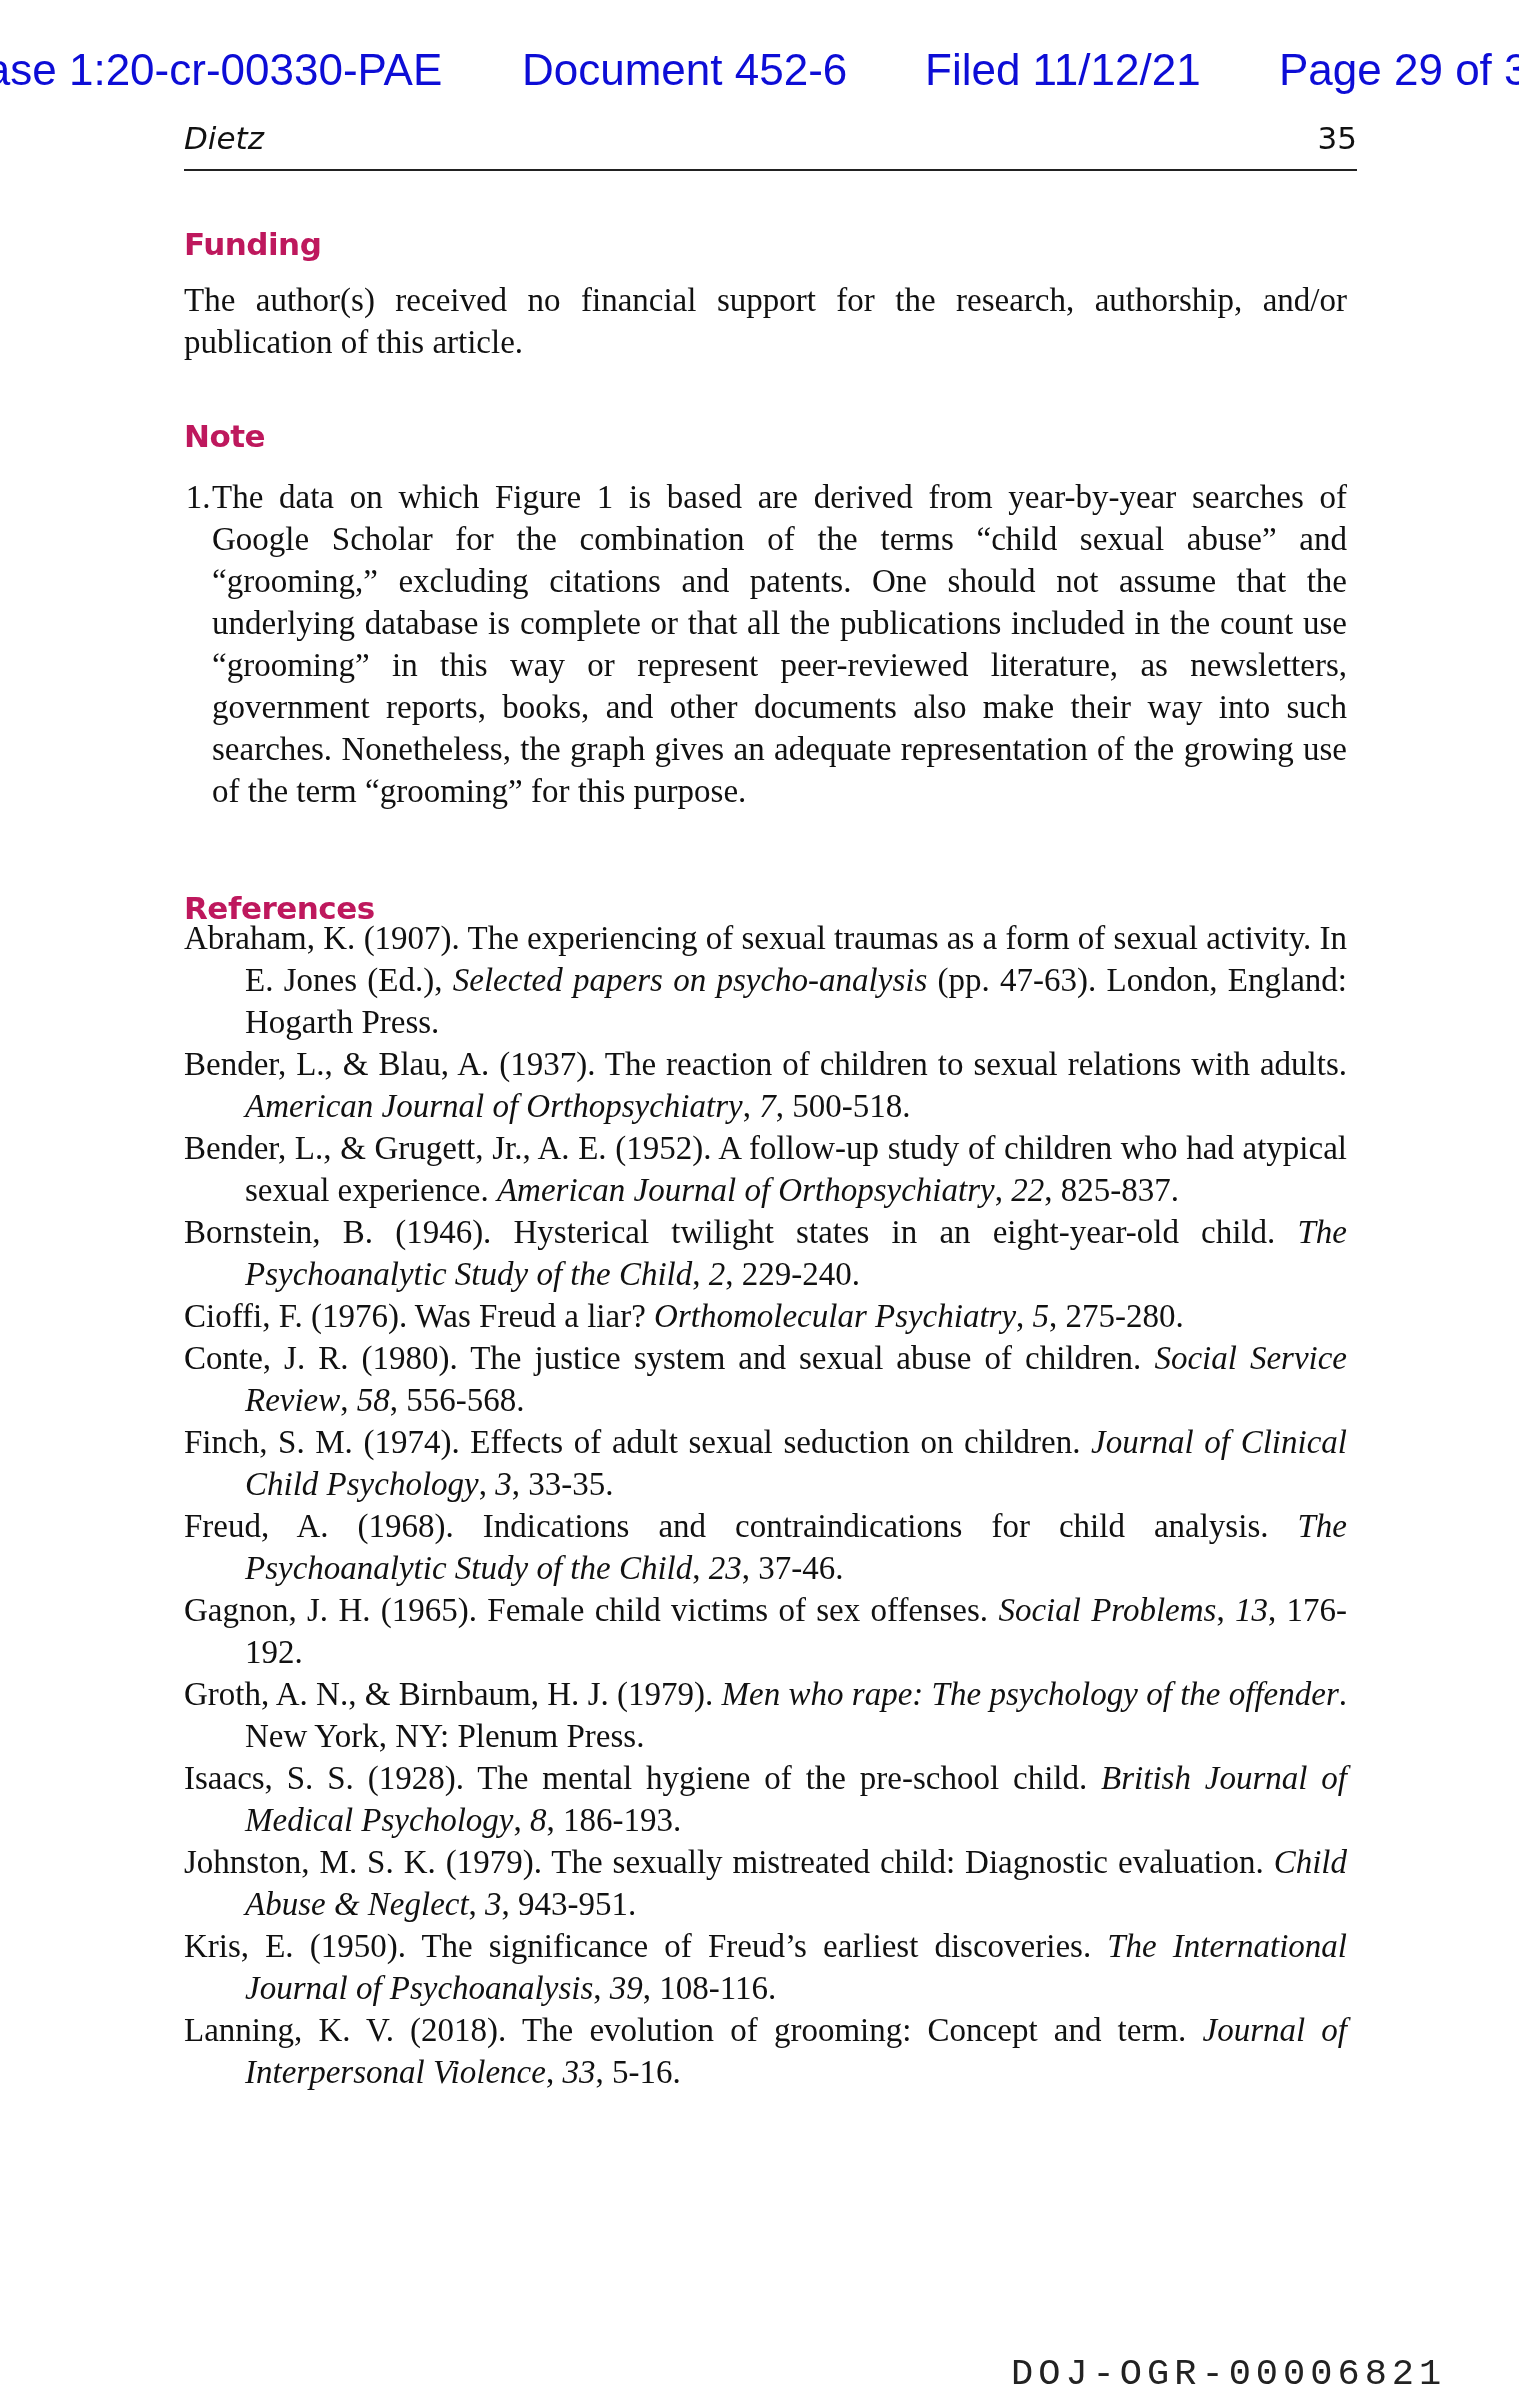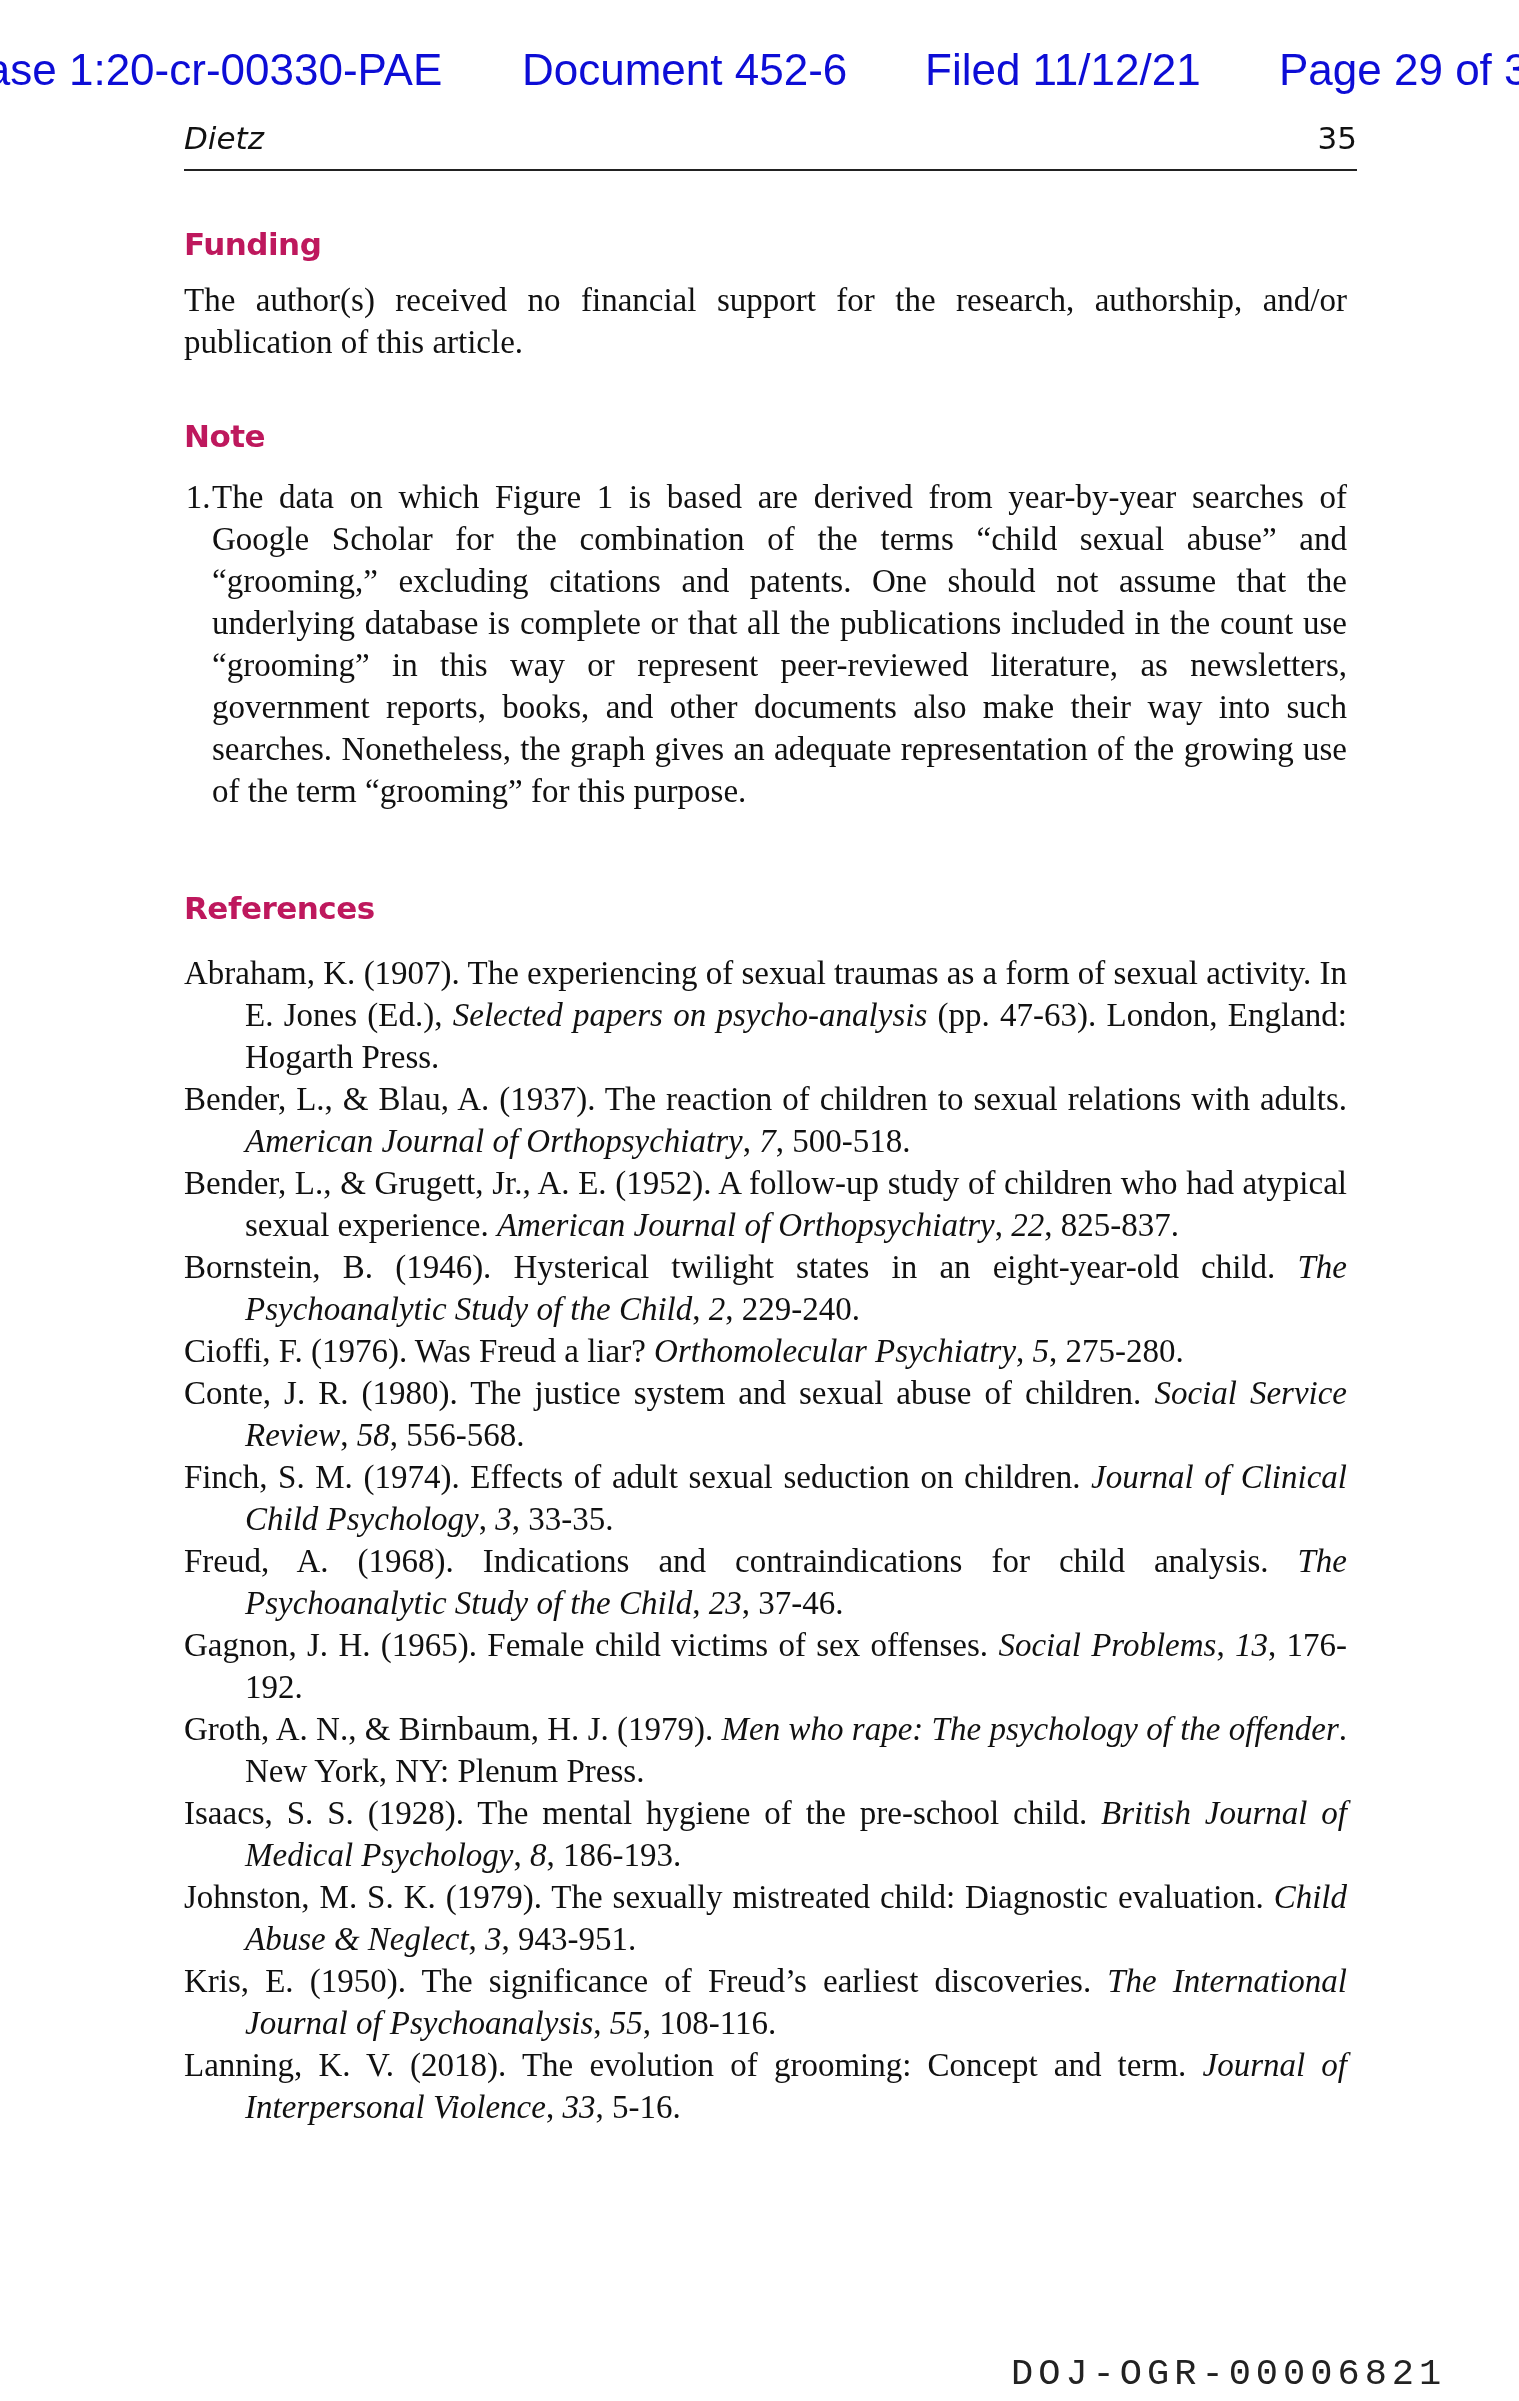--- a/index.html
+++ b/index.html
@@ -31,21 +31,21 @@
   .heading {
     position: absolute; left: 0;
     font-family: "DejaVu Sans", sans-serif; font-weight: bold; font-size: 31px; line-height: 41px;
     color: #be185d; letter-spacing: -0.5px;
   }
   .para { position: absolute; left: 0; width: 1163px; text-align: justify; text-align-last: left; }
   .note-item { position: absolute; left: 0; width: 1163px; }
   .note-num { position: absolute; left: 1.8px; top: 0; }
   .note-text { margin-left: 28px; text-align: justify; text-align-last: left; }
 
-  .refs { position: absolute; left: 0; width: 1163px; margin-top: 35px; }
+  .refs { position: absolute; left: 0; width: 1163px; }
   .ref {
     padding-left: 61px; text-indent: -61px; text-align: justify; text-align-last: left;
   }
   .ref i { font-style: italic; }
 
   .bates {
     position: absolute; left: 1011px; top: 2351px;
     font-family: "Liberation Mono", monospace; font-size: 37px; letter-spacing: 5px; color: #222;
     line-height: 46px; white-space: nowrap;
   }
@@ -84,19 +84,19 @@
     <div class="ref"><span>Bender, L., &amp; Grugett, Jr., A. E. (1952). A follow-up study of children who had atypical sexual experience. </span><i>American Journal of Orthopsychiatry</i><span>, </span><i>22</i><span>, 825-837.</span></div>
     <div class="ref"><span>Bornstein, B. (1946). Hysterical twilight states in an eight-year-old child. </span><i>The Psychoanalytic Study of the Child</i><span>, </span><i>2</i><span>, 229-240.</span></div>
     <div class="ref"><span>Cioffi, F. (1976). Was Freud a liar? </span><i>Orthomolecular Psychiatry</i><span>, </span><i>5</i><span>, 275-280.</span></div>
     <div class="ref"><span>Conte, J. R. (1980). The justice system and sexual abuse of children. </span><i>Social Service Review</i><span>, </span><i>58</i><span>, 556-568.</span></div>
     <div class="ref"><span>Finch, S. M. (1974). Effects of adult sexual seduction on children. </span><i>Journal of Clinical Child Psychology</i><span>, </span><i>3</i><span>, 33-35.</span></div>
     <div class="ref"><span>Freud, A. (1968). Indications and contraindications for child analysis. </span><i>The Psychoanalytic Study of the Child</i><span>, </span><i>23</i><span>, 37-46.</span></div>
     <div class="ref"><span>Gagnon, J. H. (1965). Female child victims of sex offenses. </span><i>Social Problems</i><span>, </span><i>13</i><span>, 176-192.</span></div>
     <div class="ref"><span>Groth, A. N., &amp; Birnbaum, H. J. (1979). </span><i>Men who rape: The psychology of the offender</i><span>. New York, NY: Plenum Press.</span></div>
     <div class="ref"><span>Isaacs, S. S. (1928). The mental hygiene of the pre-school child. </span><i>British Journal of Medical Psychology</i><span>, </span><i>8</i><span>, 186-193.</span></div>
     <div class="ref"><span>Johnston, M. S. K. (1979). The sexually mistreated child: Diagnostic evaluation. </span><i>Child Abuse &amp; Neglect</i><span>, </span><i>3</i><span>, 943-951.</span></div>
-    <div class="ref"><span>Kris, E. (1950). The significance of Freud’s earliest discoveries. </span><i>The International Journal of Psychoanalysis</i><span>, </span><i>55</i><span>, 108-116.</span></div>
+    <div class="ref"><span>Kris, E. (1950). The significance of Freud’s earliest discoveries. </span><i>The International Journal of Psychoanalysis</i><span>, </span><i>39</i><span>, 108-116.</span></div>
     <div class="ref"><span>Lanning, K. V. (2018). The evolution of grooming: Concept and term. </span><i>Journal of Interpersonal Violence</i><span>, </span><i>33</i><span>, 5-16.</span></div>
   </div>
 </div>
 
 <div class="bates">DOJ-OGR-00006821</div>
 
 
 </body></html>

